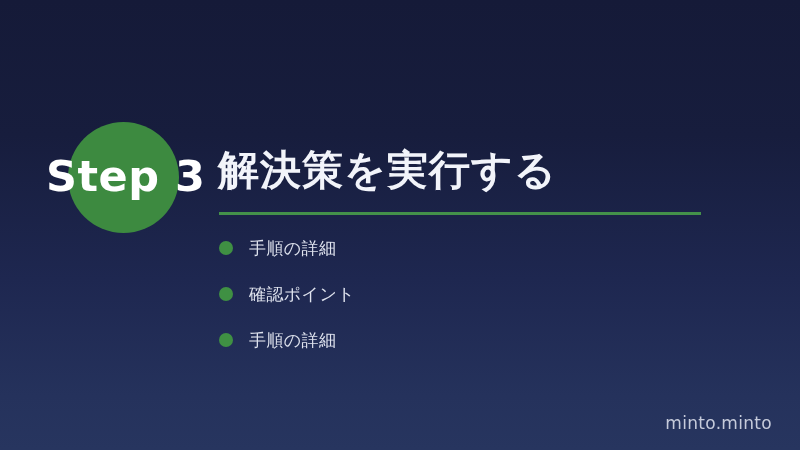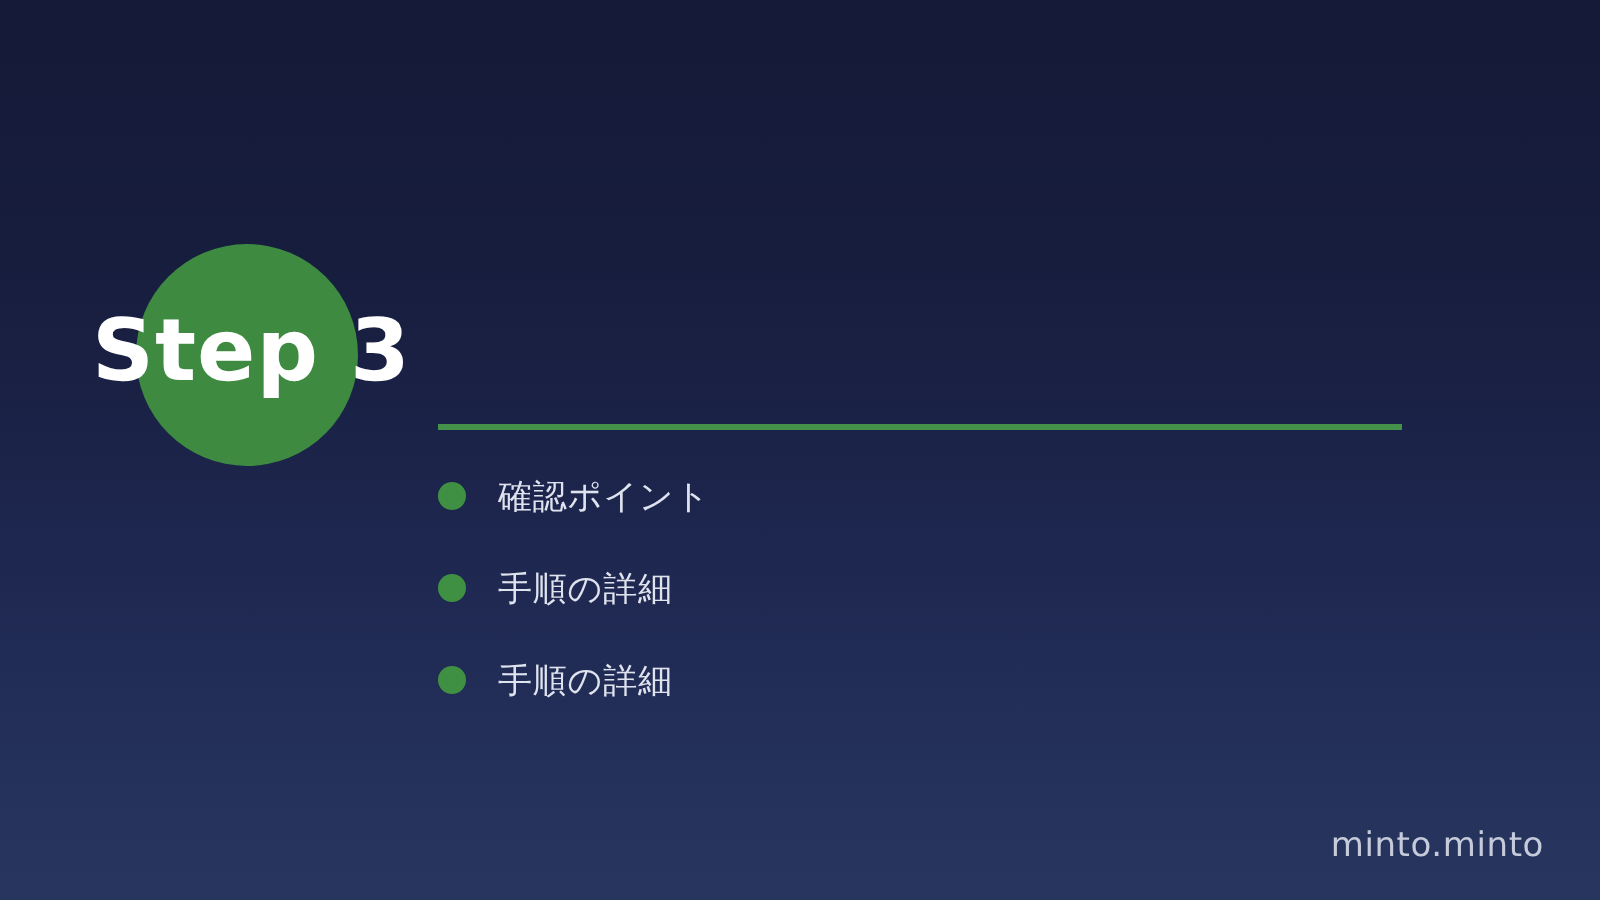--- a/index.html
+++ b/index.html
@@ -107,31 +107,32 @@
   }
 </style>
 </head>
 <body>
 
 <div class="slide">
 
   <div class="step-circle"></div>
   <div class="step-label">Step 3</div>
 
+  <div class="title">解決策を実行する</div>
 
   <div class="divider"></div>
 
   <ul class="bullets">
     <li class="bullet-item">
       <span class="bullet-dot"></span>
-      <span class="bullet-text">確認ポイント</span>
+      <span class="bullet-text">手順の詳細</span>
     </li>
     <li class="bullet-item">
       <span class="bullet-dot"></span>
-      <span class="bullet-text">手順の詳細</span>
+      <span class="bullet-text">確認ポイント</span>
     </li>
     <li class="bullet-item">
       <span class="bullet-dot"></span>
       <span class="bullet-text">手順の詳細</span>
     </li>
   </ul>
 
   <div class="footer">minto.minto</div>
 
 </div>

